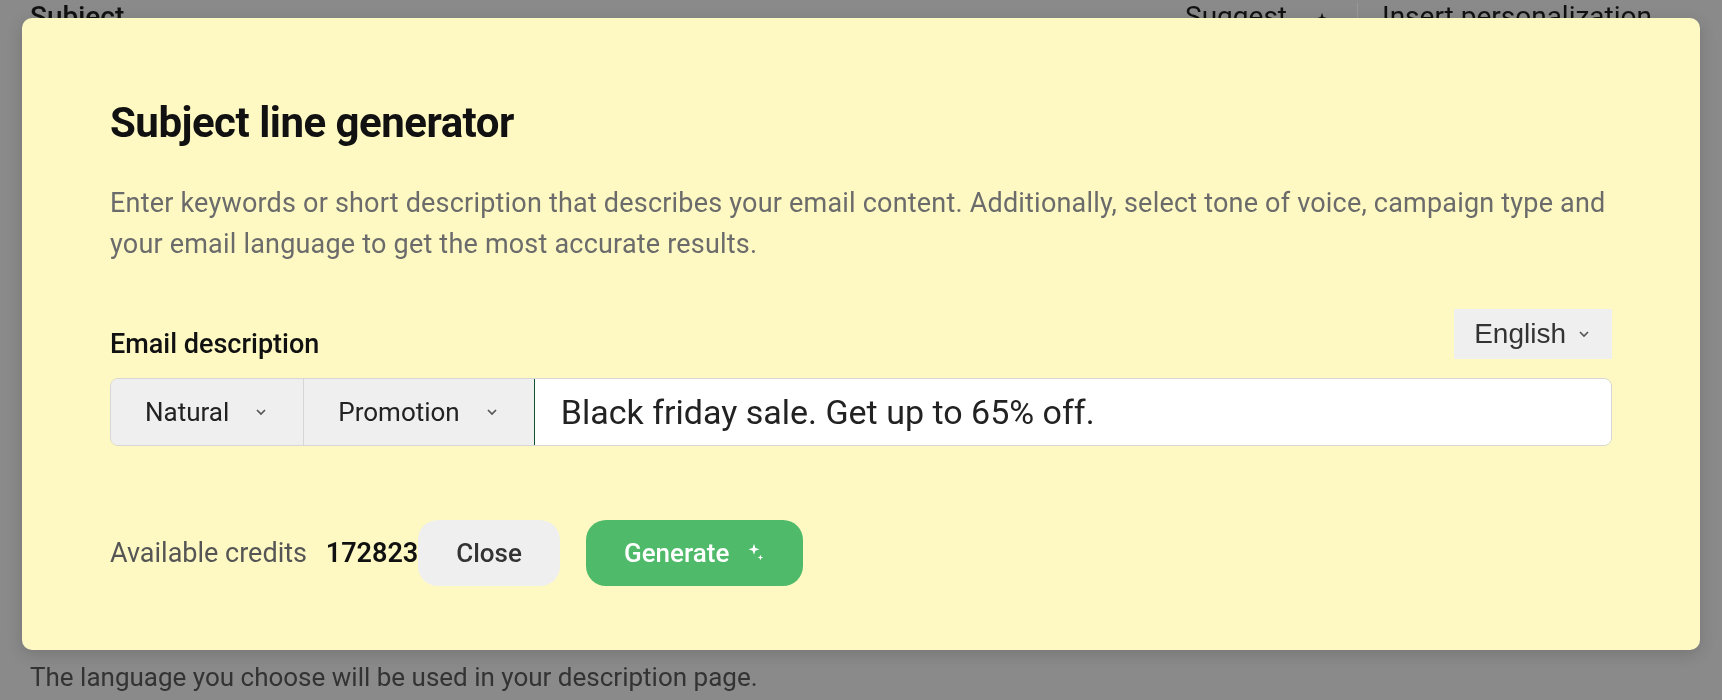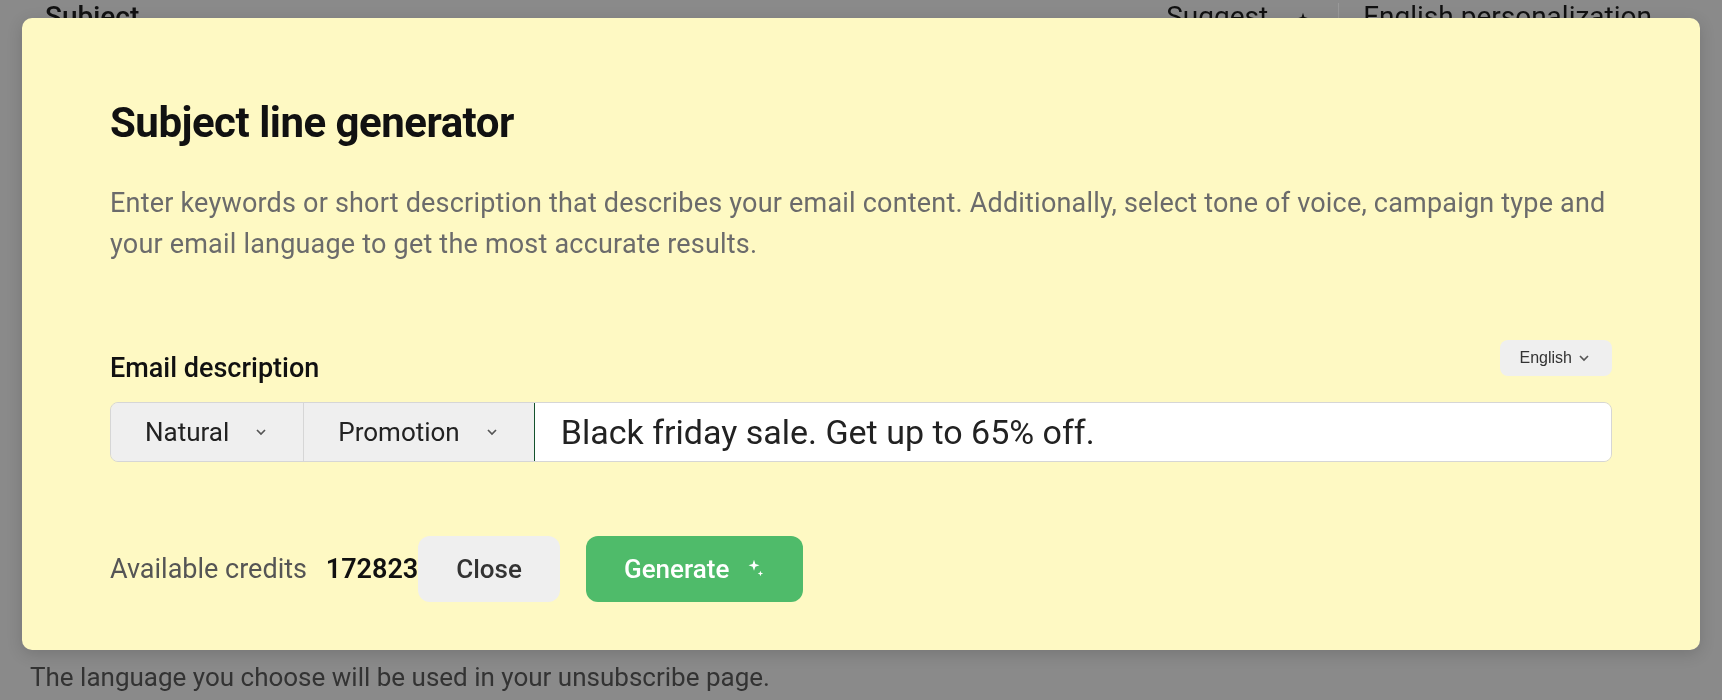--- a/index.html
+++ b/index.html
@@ -20,21 +20,20 @@
       inset: 0;
       padding: 0 30px;
     }
     .backdrop-top {
       display: flex;
       justify-content: space-between;
       color: #111;
       font-size: 28px;
       font-weight: 500;
       padding-top: 0;
-      margin-left: 15px;
     }
     .backdrop-right {
       display: flex;
       gap: 24px;
       align-items: flex-end;
     }
     .backdrop-right span {
       font-weight: 400;
     }
     .backdrop-bottom {
@@ -61,44 +60,44 @@
       font-size: 42px;
       font-weight: 700;
       color: #111;
       letter-spacing: -0.5px;
       margin-bottom: 36px;
     }
     .modal-desc {
       font-size: 27px;
       line-height: 1.5;
       color: #6b6b6b;
-      margin-bottom: 68px;
+      margin-bottom: 44px;
       letter-spacing: 0.2px;
     }
     .field-row {
       display: flex;
       justify-content: space-between;
       align-items: center;
       margin-bottom: 18px;
     }
     .field-label {
       font-size: 27px;
       color: #111;
       font-weight: 500;
       margin-top: 20px;
     }
     .lang-select {
       background: #efefef;
-      border-radius: 8px;
+      border-radius: 0;
       padding: 9px 20px;
-      font-size: 16px;
+      font-size: 28px;
       color: #333;
       display: flex;
       align-items: center;
-      gap: 4px;
+      gap: 10px;
       cursor: pointer;
       border: none;
     }
     .input-group {
       display: flex;
       border: 1px solid #d6d6d6;
       border-radius: 8px;
       overflow: hidden;
       height: 68px;
     }
@@ -143,21 +142,21 @@
       color: #111;
       font-weight: 600;
       margin-left: 12px;
     }
     .footer-buttons {
       display: flex;
       gap: 26px;
     }
     .btn {
       border: none;
-      border-radius: 12px;
+      border-radius: 20px;
       padding: 18px 38px;
       font-size: 26px;
       font-weight: 500;
       cursor: pointer;
       font-family: inherit;
       display: flex;
       align-items: center;
       gap: 14px;
     }
     .btn-close {
@@ -187,27 +186,27 @@
 
 <div class="backdrop">
   <div class="backdrop-top">
     <div>Subject</div>
     <div class="backdrop-right">
       <span>Suggest</span>
       <svg class="sparkle" viewBox="0 0 24 24" fill="#111">
           <path d="M12 2l1.5 4.5L18 8l-4.5 1.5L12 14l-1.5-4.5L6 8l4.5-1.5L12 2zM19 14l.8 2.2L22 17l-2.2.8L19 20l-.8-2.2L16 17l2.2-.8L19 14z"></path>
         </svg>
       <div class="divider-v"></div>
-      <span>English personalization</span>
+      <span>Insert personalization</span>
       <svg class="chevron" viewBox="0 0 24 24" fill="none" stroke="#111" stroke-width="2.5">
           <polyline points="6 9 12 15 18 9"></polyline>
         </svg>
     </div>
   </div>
-  <div class="backdrop-bottom">The language you choose will be used in your unsubscribe page.</div>
+  <div class="backdrop-bottom">The language you choose will be used in your description page.</div>
 </div>
 
 <div class="modal">
   <h1 class="modal-title">Subject line generator</h1>
   <p class="modal-desc">Enter keywords or short description that describes your email content. Additionally, select tone of voice, campaign type and your email language to get the most accurate results.</p>
 
   <div class="field-row">
     <div class="field-label">Email description</div>
     <button class="lang-select">
       <span>English</span>

